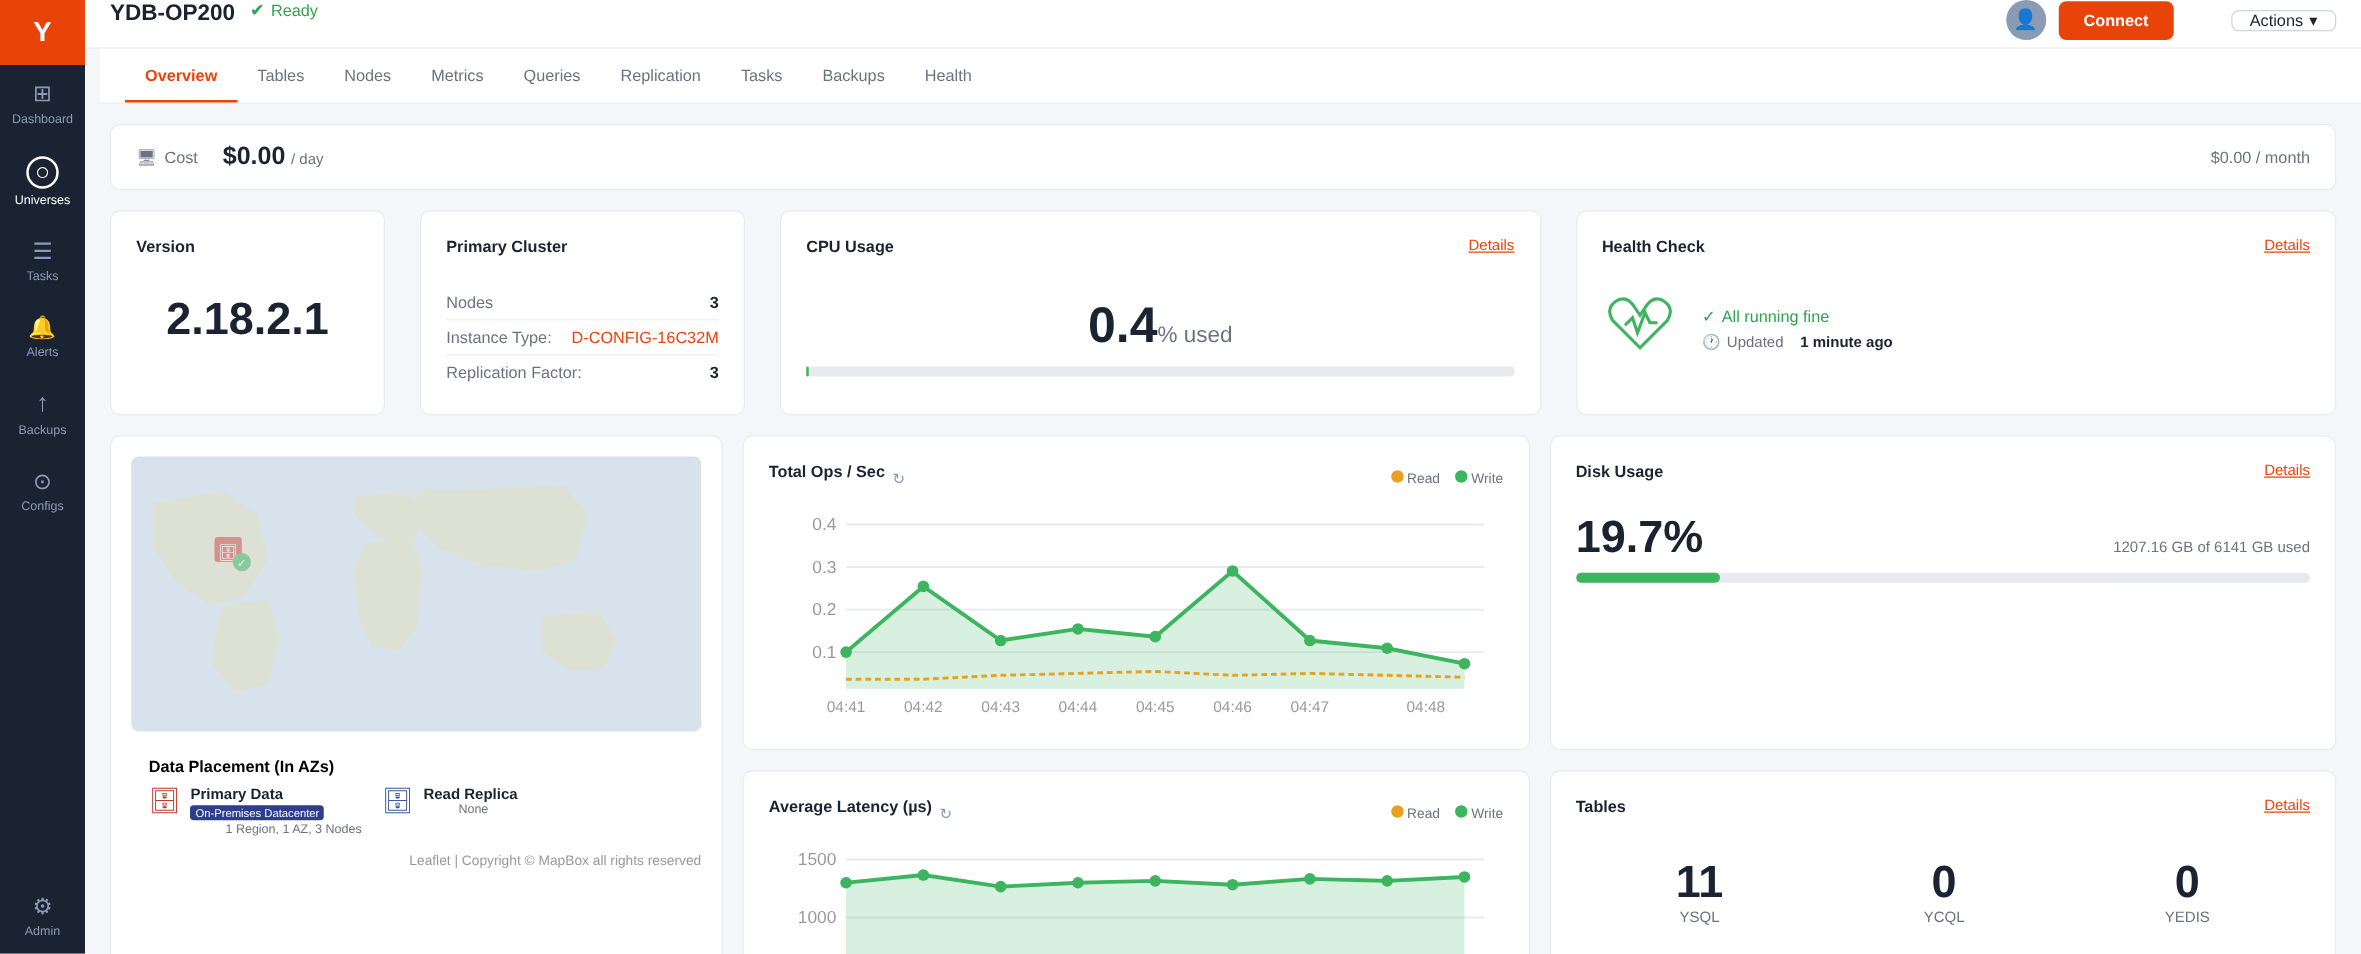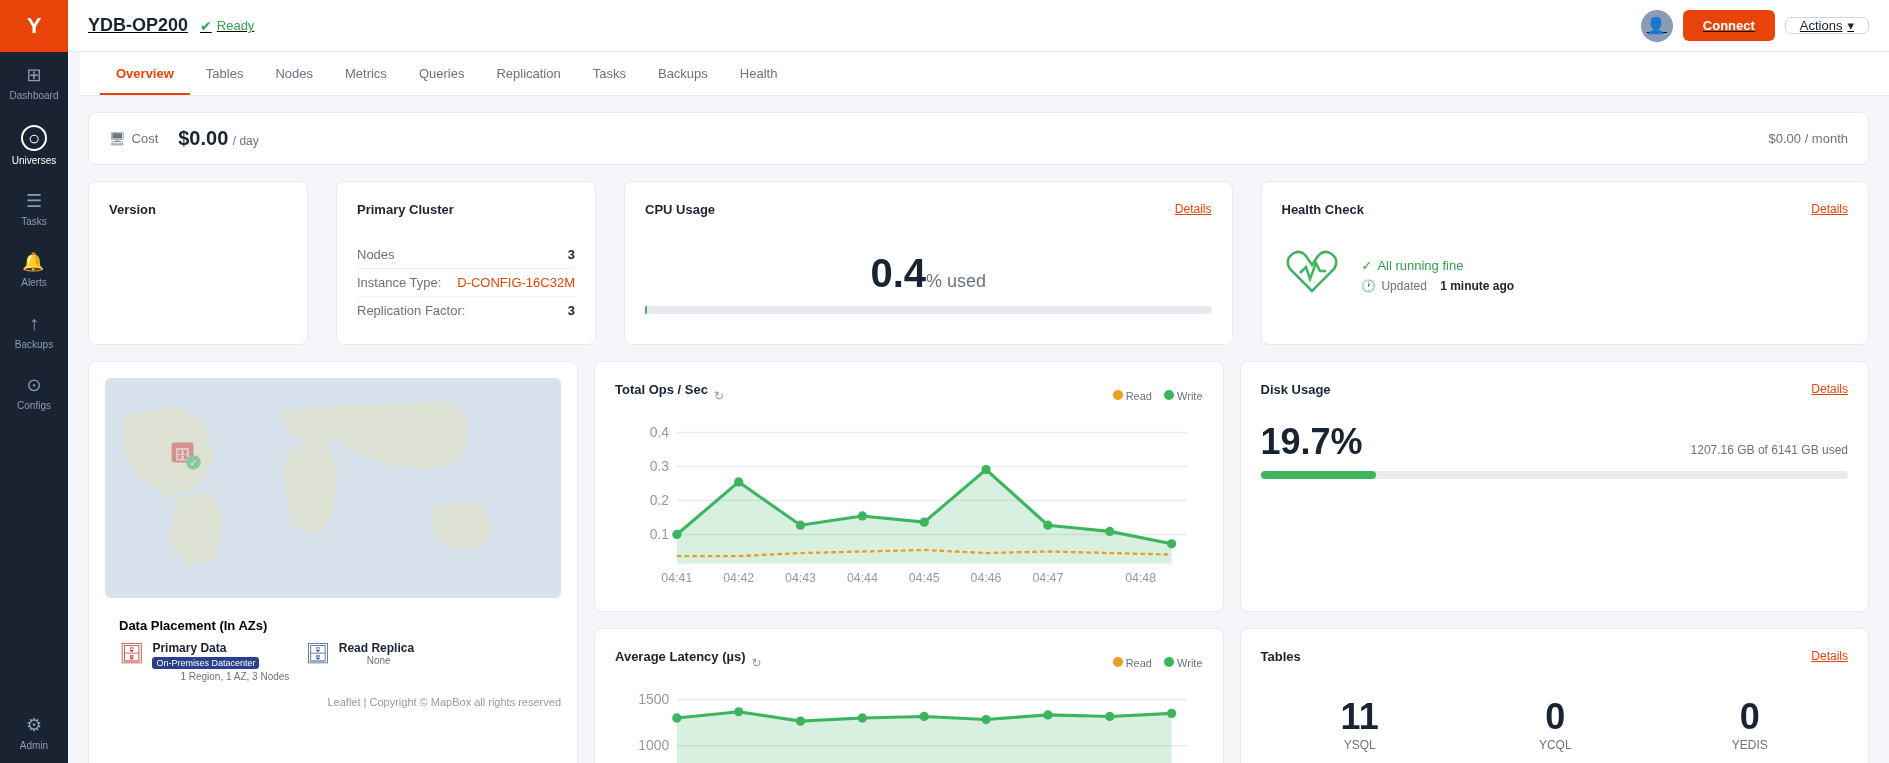--- a/index.html
+++ b/index.html
@@ -48,24 +48,23 @@
       flex-direction: column;
       overflow: hidden;
     }
 
     
     .topbar {
       background: white;
       border-bottom: 1px solid #e8eaf0;
       padding: 0 20px;
       display: flex;
-      align-items: center;
-      height: 52px;
+      align-items: flex-start;
+      height: 39px;
       flex-shrink: 0;
-      text-decoration: underline;
     }
     .topbar-title {
       font-size: 18px;
       font-weight: 600;
       color: #1a2332;
       margin-right: 12px;
     }
     .topbar-status {
       display: flex;
       align-items: center;
@@ -122,20 +121,21 @@
       background: white;
       color: #1a2332;
       border: 1px solid #d0d5dd;
       padding: 0 14px;
       border-radius: 6px;
       font-size: 13px;
       cursor: pointer;
       display: flex;
       align-items: center;
       gap: 5px;
+      margin-left: 36px;
     }
     .user-avatar {
       width: 32px;
       height: 32px;
       border-radius: 50%;
       background: #8a9bb5;
       display: flex;
       align-items: center;
       justify-content: center;
       color: white;
@@ -383,20 +383,21 @@
         <span class="cost-value">$0.00</span>
         <span class="cost-period">/ day</span>
       </div>
       <div class="cost-month">$0.00 / month</div>
     </div>
 
     <div class="grid-row" style="grid-template-columns: 220px 260px 1fr 1fr; gap: 28px;">
 
       <div class="card">
         <div class="card-title">Version</div>
+        <div class="version-number">2.18.2.1</div>
       </div>
 
       <div class="card">
         <div class="card-header">
           <div class="card-title">Primary Cluster</div>
         </div>
         <div class="cluster-row">
           <span>Nodes</span>
           <span class="cluster-value">3</span>
         </div>

